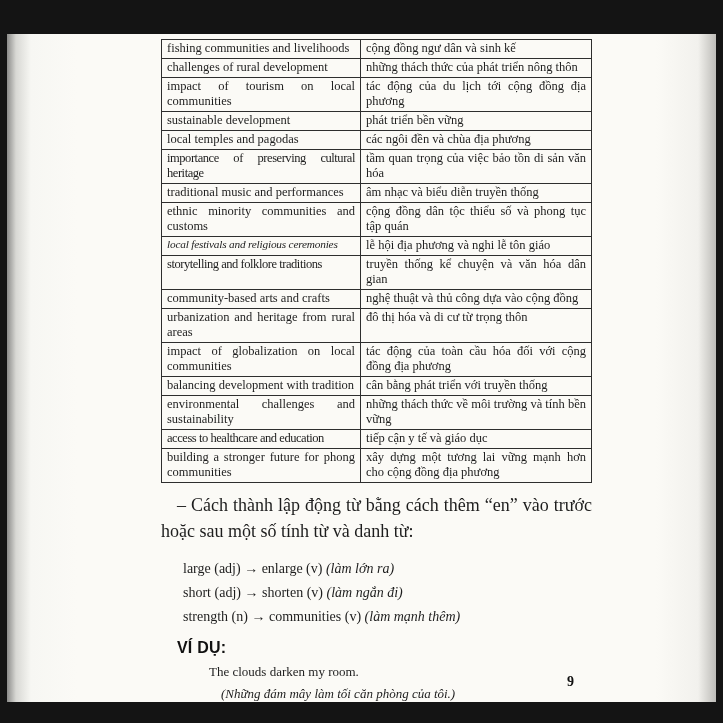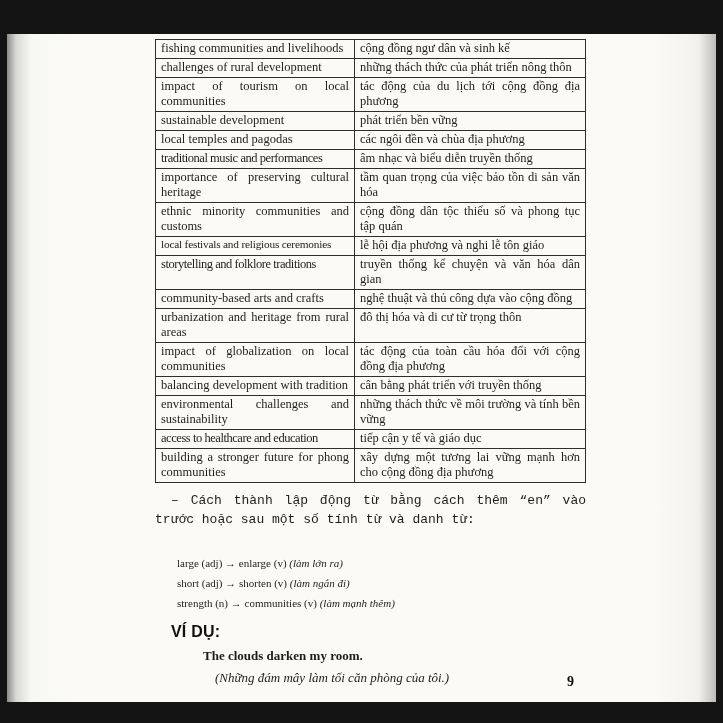--- a/index.html
+++ b/index.html
@@ -18,60 +18,59 @@
   }
   .page {
     position: absolute;
     left: 7px; top: 34px; right: 7px; bottom: 21px;
     background: linear-gradient(90deg,
       #8c8c8a 0px, #d8d8d4 9px, #f7f7f3 24px, #fbfaf6 70px,
       #fbfaf6 calc(100% - 60px), #f2f1ed calc(100% - 18px), #bdbcb8 100%);
   }
   .content {
     position: absolute;
-    left: 148px; top: 5px; width: 431px;
+    left: 154px; top: 5px; width: 431px;
   }
   table.vocab {
     border-collapse: collapse;
     width: 100%;
     font-size: 12.5px;
     line-height: 1.2;
   }
   .vocab td {
     border: 1px solid #2e2e2e;
     padding: 1px 5px 2px 5px;
     vertical-align: top;
   }
   .vocab td.en { width: 199px; text-align: justify; }
   .vocab td.vi { text-align: justify; }
   .vocab tr:nth-child(6) td.en,
   .vocab tr:nth-child(10) td.en,
   .vocab tr:nth-child(16) td.en { letter-spacing: -0.45px; }
-  .vocab tr:nth-child(9) td.en { font-size: 11.3px; letter-spacing: -0.2px; }
+  .vocab tr:nth-child(9) td.en { font-size: 11.3px; letter-spacing: -0.2px; font-style: italic; }
 
   .intro {
-    margin: 9px 0 27px 0;
-    font-size: 13px;
+    margin: 9px 0 17px 0;
+    font-size: 18px;
     line-height: 1.45;
     text-indent: 16px;
     text-align: justify;
-    font-family: Liberation Mono, monospace;
   }
   .examples { margin-left: 22px; }
-  .example-line { font-size: 11px; line-height: 1.2; margin: 0 0 7px 0; }
+  .example-line { font-size: 14px; line-height: 1.2; margin: 0 0 7px 0; }
   .gloss { font-style: italic; }
   .vidu {
     margin: 13px 0 7px 16px;
     font-family: "Liberation Sans", sans-serif;
     font-weight: bold;
     font-size: 16px;
     letter-spacing: 0.2px;
     color: #111;
   }
-  .sentence { margin: 0 0 6px 48px; font-size: 13px; font-weight: bold; }
+  .sentence { margin: 0 0 6px 48px; font-size: 13px; }
   .translation { margin: 0 0 0 60px; font-size: 13px; font-style: italic; }
   .pagenum {
     position: absolute;
     left: 560px; top: 640px;
     font-weight: bold;
     font-size: 14px;
     color: #111;
   }
 </style>
 </head>
@@ -97,26 +96,26 @@
             </tr>
             <tr>
               <td class="en">sustainable development</td>
               <td class="vi">phát triển bền vững</td>
             </tr>
             <tr>
               <td class="en">local temples and pagodas</td>
               <td class="vi">các ngôi đền và chùa địa phương</td>
             </tr>
             <tr>
+              <td class="en">importance of preserving cultural heritage</td>
+              <td class="vi">tầm quan trọng của việc bảo tồn di sản văn hóa</td>
+            </tr>
+            <tr>
               <td class="en">traditional music and performances</td>
               <td class="vi">âm nhạc và biểu diễn truyền thống</td>
-            </tr>
-            <tr>
-              <td class="en">importance of preserving cultural heritage</td>
-              <td class="vi">tầm quan trọng của việc bảo tồn di sản văn hóa</td>
             </tr>
             <tr>
               <td class="en">ethnic minority communities and customs</td>
               <td class="vi">cộng đồng dân tộc thiểu số và phong tục tập quán</td>
             </tr>
             <tr>
               <td class="en">local festivals and religious ceremonies</td>
               <td class="vi">lễ hội địa phương và nghi lễ tôn giáo</td>
             </tr>
             <tr>

